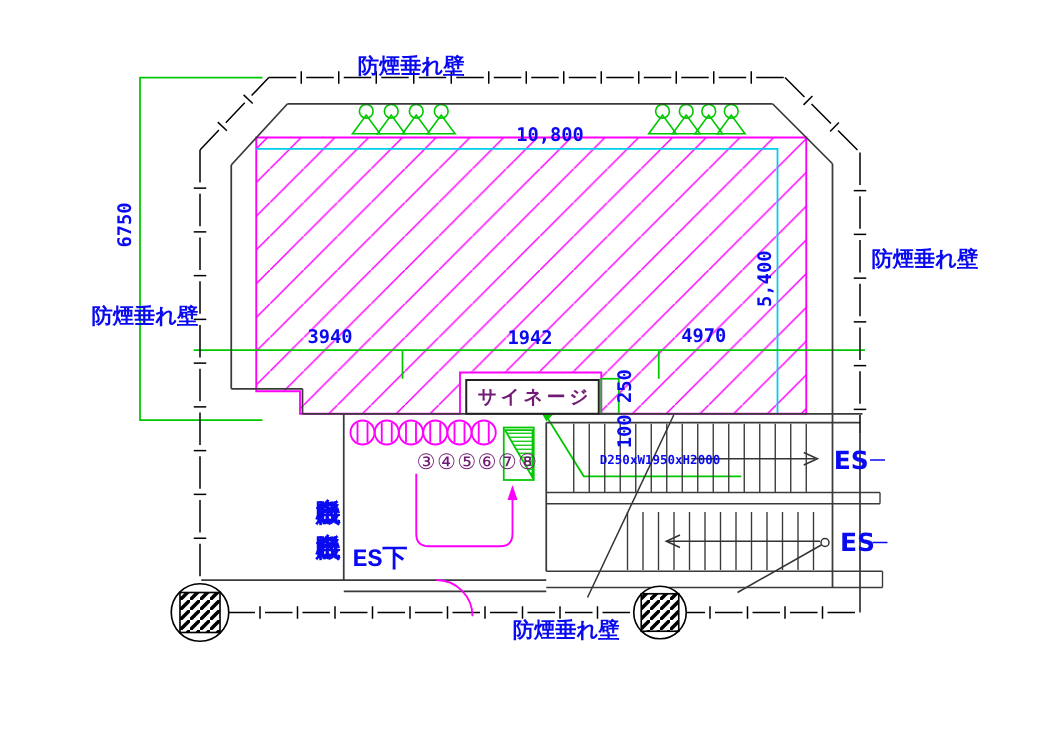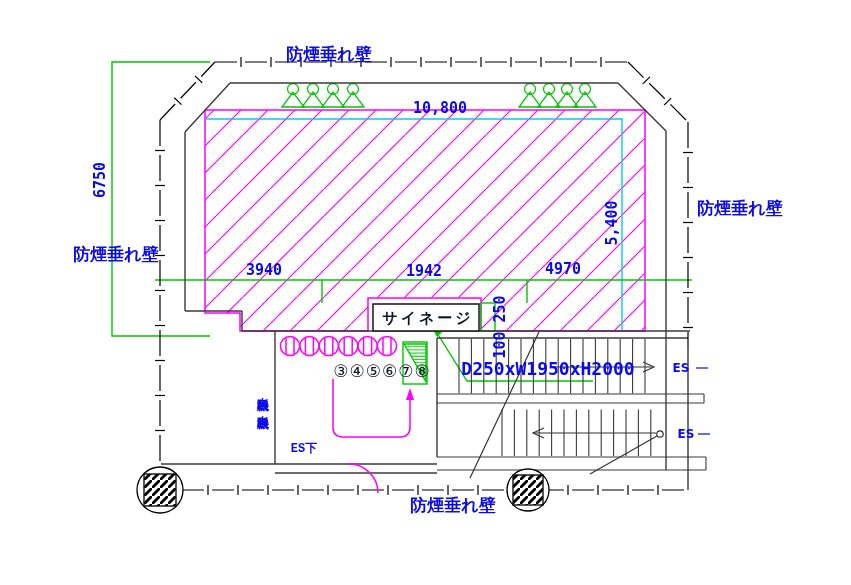--- a/index.html
+++ b/index.html
@@ -3,23 +3,23 @@
 <meta charset="utf-8">
 <style>
   html,body{margin:0;padding:0;background:#fff;}
   .stage{position:relative;width:851px;height:585px;background:#ffffff;overflow:hidden;
          font-family:"DejaVu Sans",sans-serif;text-align:right;}
   svg{position:absolute;left:0;top:0;}
   .lbl{position:absolute;white-space:pre;transform:translate(-50%,-50%);line-height:1;}
   .rot{transform:translate(-50%,-50%) rotate(-90deg);}
   .vert{writing-mode:vertical-rl;text-orientation:upright;letter-spacing:1px;}
   .blue{color:#0a0af0;}
-  .blk{color:#0f172a;}
+  .blk{color:#701a75;}
   .cjk{font-family:"DejaVu Sans",sans-serif;font-size:17px;font-weight:bold;}
-  .cjk2{font-family:"DejaVu Sans",sans-serif;font-size:12px;font-weight:bold;}
+  .cjk2{font-family:"DejaVu Sans",sans-serif;font-size:20px;font-weight:bold;}
   .mono{font-family:"DejaVu Sans Mono","DejaVu Sans",monospace;font-size:15px;font-weight:bold;}
   .sign{font-family:"DejaVu Sans",sans-serif;font-size:15px;font-weight:bold;letter-spacing:3px;}
   .circled{font-family:"DejaVu Sans",sans-serif;font-size:17px;letter-spacing:1px;margin-left:41px;}
 </style>
 </head>
 <body>
 
 <div class="stage">
 
 <svg id="plan" width="851" height="585" viewBox="0 0 851 585">
@@ -259,19 +259,19 @@
 <div class="lbl mono blue" style="left:563px;top:269px;">4970</div>
 <div class="lbl mono blue rot" style="left:100px;top:180px;">6750</div>
 <div class="lbl mono blue rot" style="left:612px;top:223px;">5,400</div>
 <div class="lbl mono blue rot" style="left:500px;top:327px;">100 250</div>
 
 <div class="lbl sign blk" style="left:428px;top:318px;">サイネージ</div>
 
 <div class="lbl cjk2 blue vert" style="left:263px;top:398px;">自販機 自販機</div>
 
 <div class="lbl cjk2 blue" style="left:304px;top:449px;font-family:Liberation Mono, monospace;">ES下</div>
-<div class="lbl mono blue" style="left:528px;top:369px;font-size:18px;padding-left:40px;">D250xW1950xH2000</div>
+<div class="lbl mono blue" style="left:528px;top:369px;font-size:10px;">D250xW1950xH2000</div>
 <div class="lbl cjk2 blue" style="left:681px;top:368px;">ES</div>
 <div class="lbl cjk2 blue" style="left:686px;top:434px;">ES</div>
 
 <div class="lbl circled blk" style="left:341px;top:371px;">③④⑤⑥⑦⑧</div>
 
 </div>
 
 </body></html>

